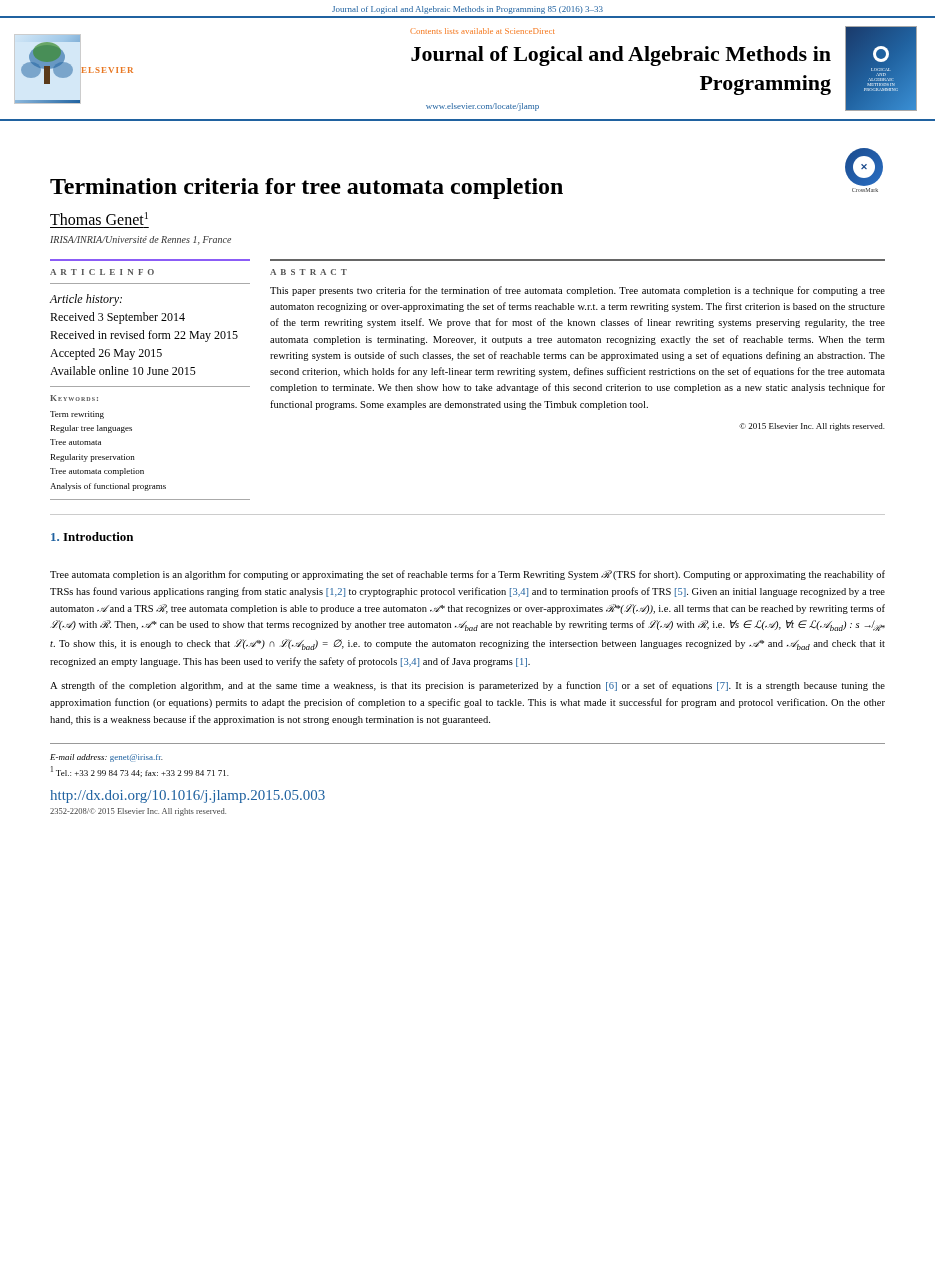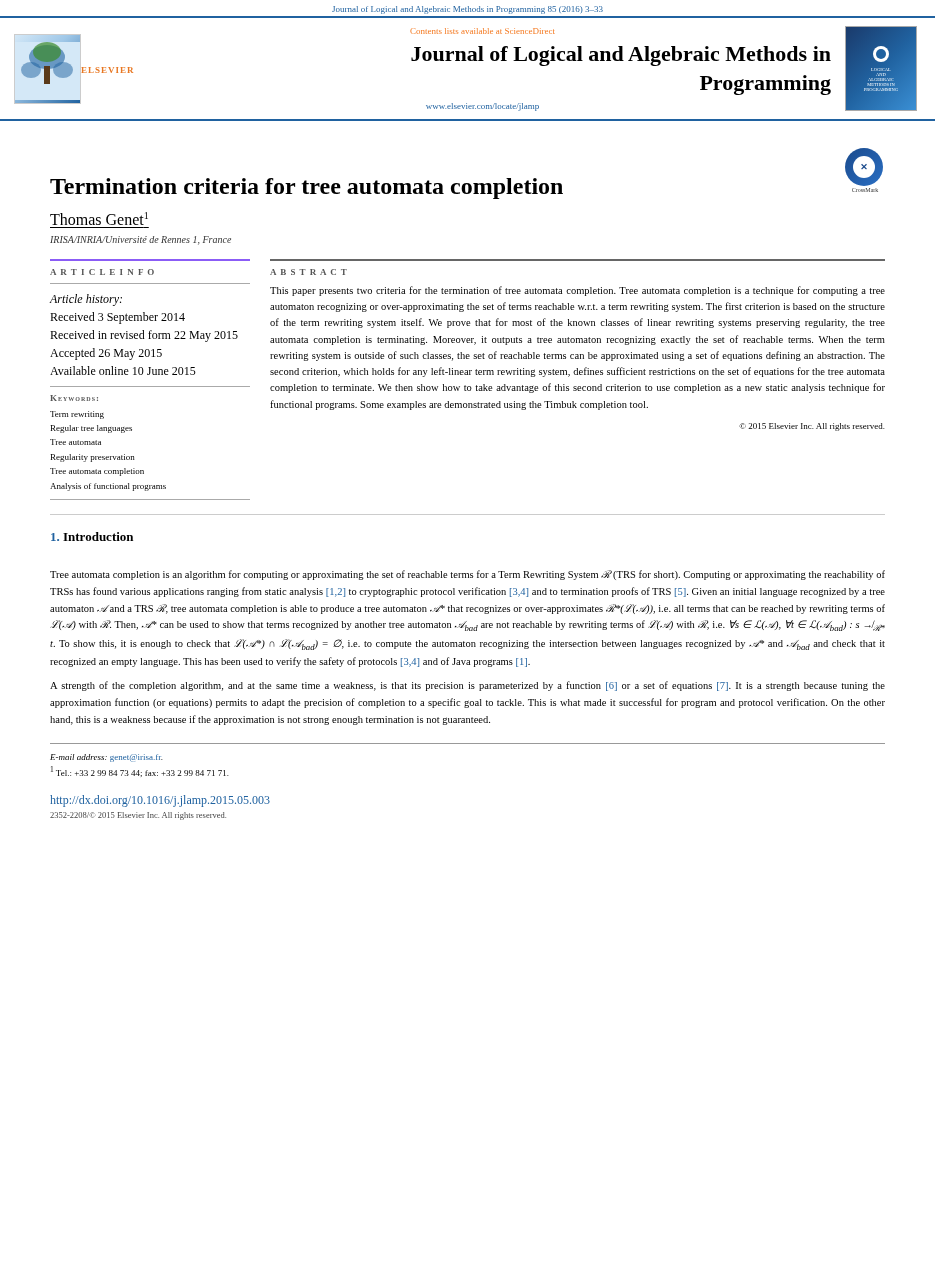--- a/index.html
+++ b/index.html
@@ -276,23 +276,23 @@
       border-top: 1px solid #999;
       margin: 14px 0 6px;
     }
     .footer-text {
       font-size: 9px;
       color: #000;
       line-height: 1.6;
     }
     .footer-link { color: #2062a0; }
     .doi-text {
-      font-size: 12px;
+      font-size: 15px;
       color: #2062a0;
-      margin-top: 12px;
+      margin-top: 6px;
     }
     .issn-text {
       font-size: 8.5px;
       color: #444;
       margin-top: 2px;
     }
   </style>
 </head>
 <body>
 

